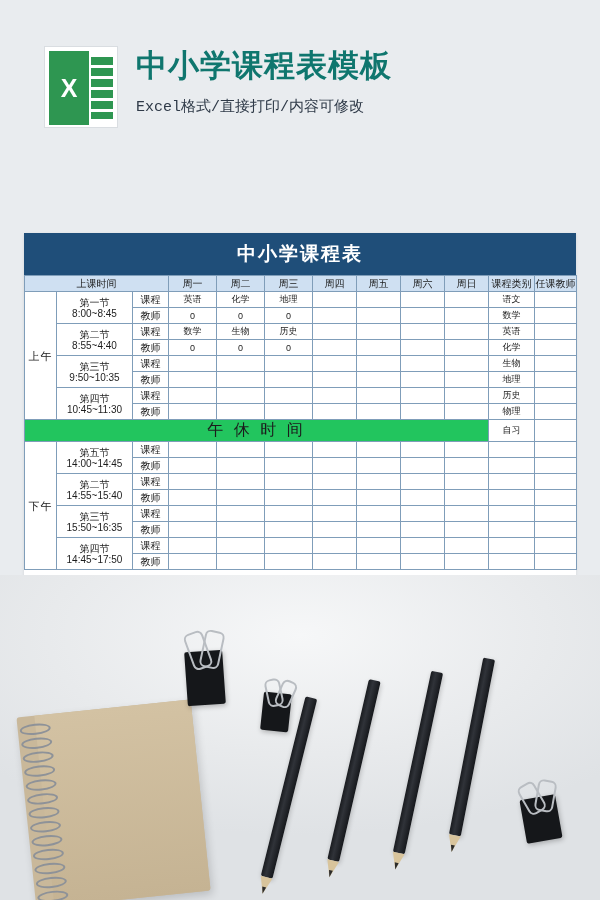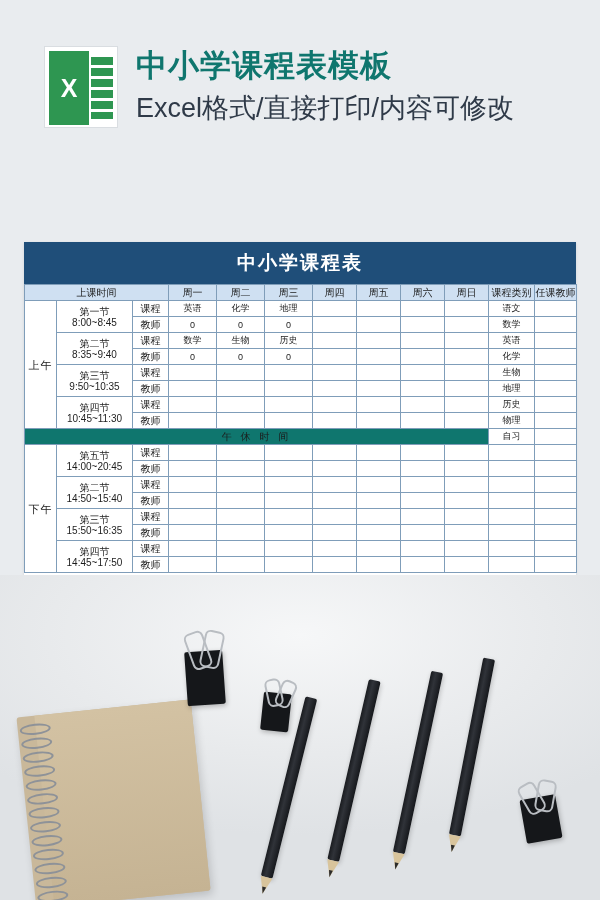--- a/index.html
+++ b/index.html
@@ -68,31 +68,32 @@
     font-weight: bold;
     color: #0f766e;
     letter-spacing: 1px;
     line-height: 40px;
     white-space: nowrap;
   }
   .title-sub {
     position: absolute;
     left: 136px;
     top: 92px;
-    font-size: 27px;
+    font-size: 15px;
     color: #2f3a48;
     line-height: 32px;
     white-space: nowrap;
+    font-family: Liberation Mono, monospace;
   }
 
   
   .sheet {
     position: absolute;
     left: 24px;
-    top: 242px;
+    top: 233px;
     width: 552px;
     background: #ffffff;
     box-shadow: 0 1px 3px rgba(0,0,0,0.10);
   }
   .sheet-title {
     height: 42px;
     background: #1f4e79;
     color: #ffffff;
     font-size: 19px;
     font-weight: bold;
@@ -128,22 +129,22 @@
   }
   .halfday {
     font-size: 11px;
     letter-spacing: 1px;
     line-height: 14px;
   }
   .rowlabel {
     font-size: 10px;
   }
   .lunch {
-    background: #0f766e;
-    font-size: 10px;
+    background: #22c55e;
+    font-size: 16px;
     letter-spacing: 3px;
     height: 18px;
   }
   .sheet-bottom {
     height: 14px;
     background: #ffffff;
   }
 
   
   .photo {
@@ -309,21 +310,21 @@
         <td></td>
         <td></td>
         <td></td>
         <td>数学</td>
         <td></td>
       </tr>
 
       <tr>
         <td class="period-cell" rowspan="2">
           <div>第二节</div>
-          <div>8:35~9:40</div>
+          <div>8:55~4:40</div>
         </td>
         <td class="rowlabel">课程</td>
         <td>数学</td>
         <td>生物</td>
         <td>历史</td>
         <td></td>
         <td></td>
         <td></td>
         <td></td>
         <td>英语</td>
@@ -403,21 +404,21 @@
       <tr>
         <td class="lunch" colspan="10">午 休 时 间</td>
         <td>自习</td>
         <td></td>
       </tr>
 
       <tr>
         <td class="halfday" rowspan="8">下午</td>
         <td class="period-cell" rowspan="2">
           <div>第五节</div>
-          <div>14:00~20:45</div>
+          <div>14:00~14:45</div>
         </td>
         <td class="rowlabel">课程</td>
         <td></td>
         <td></td>
         <td></td>
         <td></td>
         <td></td>
         <td></td>
         <td></td>
         <td></td>
@@ -432,21 +433,21 @@
         <td></td>
         <td></td>
         <td></td>
         <td></td>
         <td></td>
       </tr>
 
       <tr>
         <td class="period-cell" rowspan="2">
           <div>第二节</div>
-          <div>14:50~15:40</div>
+          <div>14:55~15:40</div>
         </td>
         <td class="rowlabel">课程</td>
         <td></td>
         <td></td>
         <td></td>
         <td></td>
         <td></td>
         <td></td>
         <td></td>
         <td></td>

